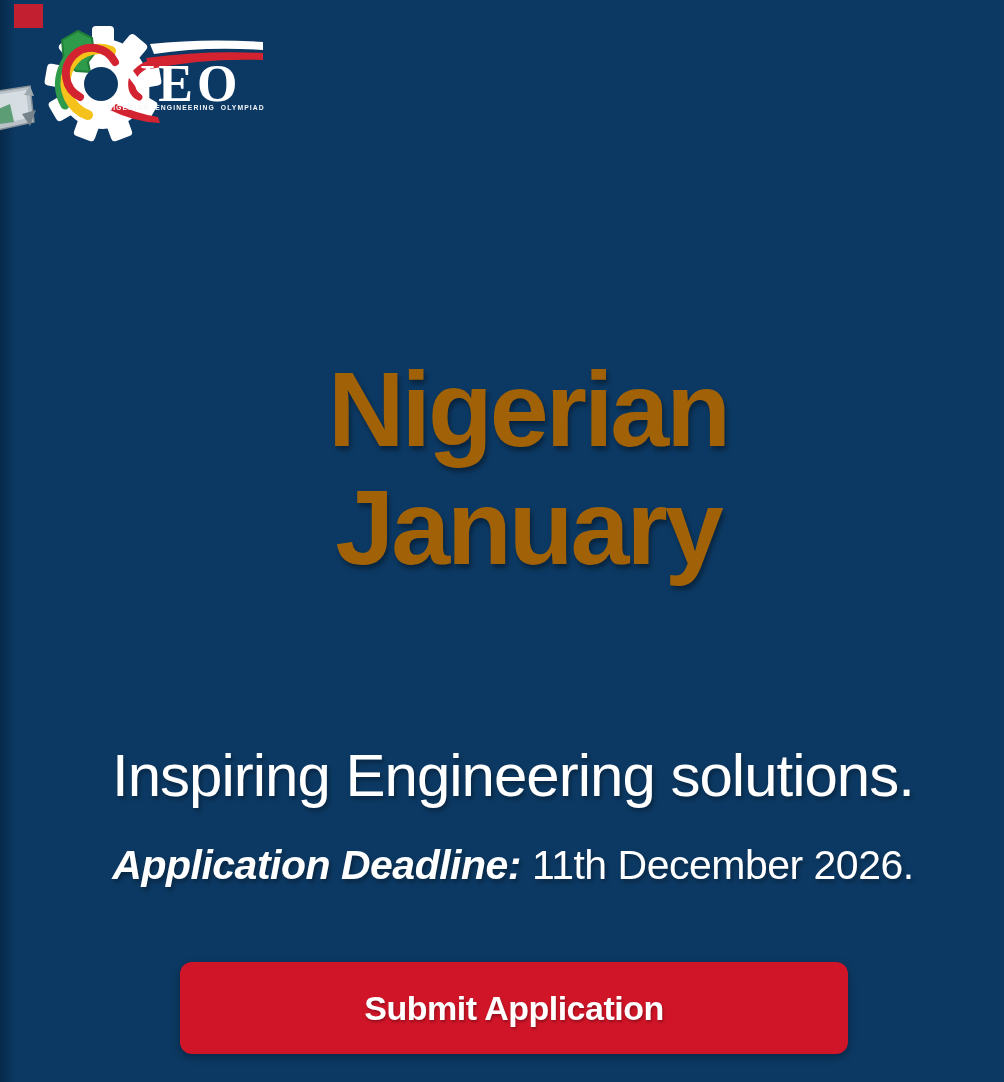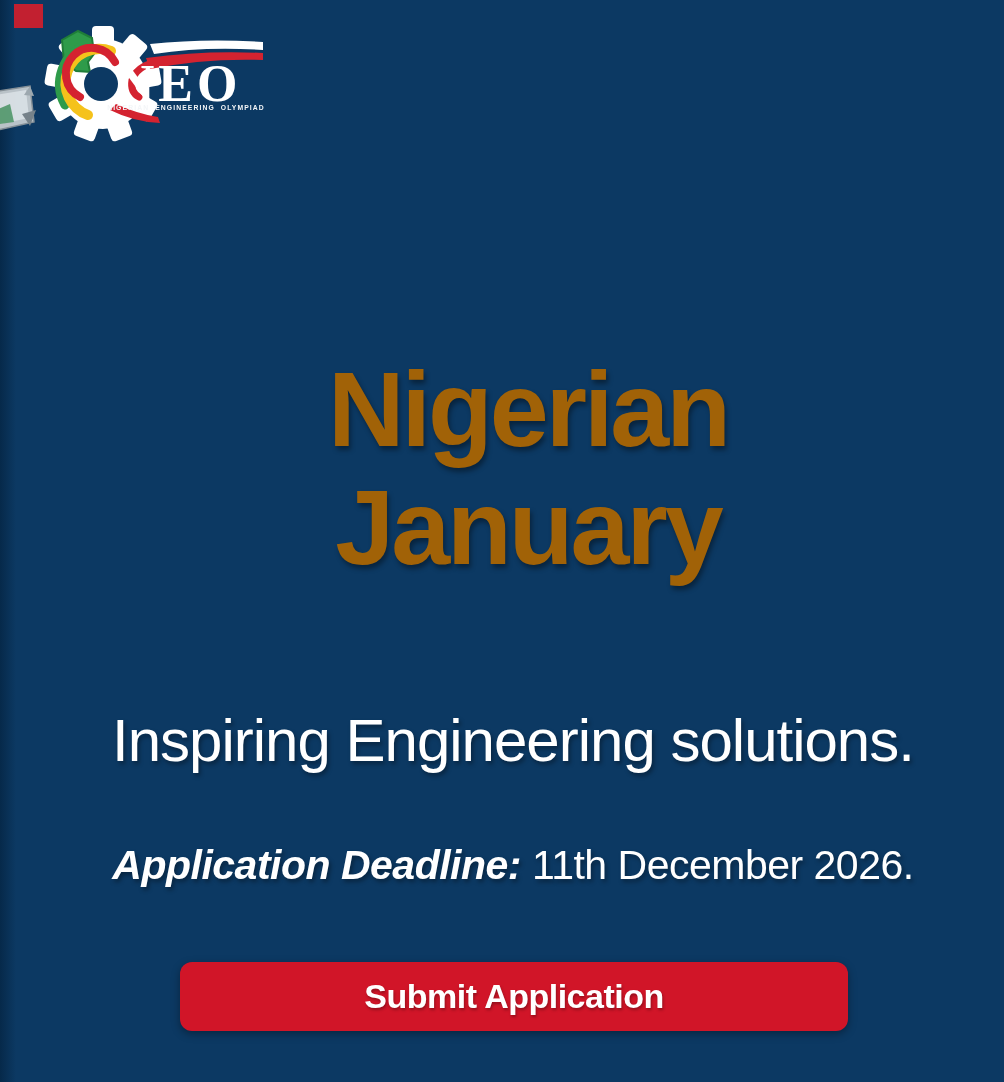--- a/index.html
+++ b/index.html
@@ -34,39 +34,39 @@
   .hero-title {
     position: absolute; left: 22px; top: 335px; width: 982px;
     margin: 15px; text-align: center;
     color: #a16207; font-size: 106px; line-height: 118px;
     font-weight: bold; letter-spacing: -3px;
     text-shadow: 2px 4px 5px rgba(0,0,0,.38);
   }
   .hero-title span { display: block; }
 
   .subtitle {
-    position: absolute; left: 22px; top: 706px; width: 982px;
+    position: absolute; left: 22px; top: 741px; width: 982px;
     margin: 0; text-align: center;
     color: #ffffff; font-size: 60px; line-height: 70px;
     font-weight: normal; letter-spacing: -1px;
     text-shadow: 2px 3px 4px rgba(0,0,0,.35);
   }
 
   .deadline {
     position: absolute; left: 22px; top: 841px; width: 982px;
     margin: 0; text-align: center;
     color: #ffffff; font-size: 41px; line-height: 48px;
     letter-spacing: -0.5px;
     text-shadow: 2px 3px 4px rgba(0,0,0,.35);
   }
   .deadline strong { font-weight: bold; font-style: italic; }
 
   .submit-btn {
     position: absolute; left: 180px; top: 962px;
-    width: 668px; height: 69px;
+    width: 668px; height: 92px;
     background: #d11528;
     border: none; border-radius: 12px;
     color: #ffffff; font-family: "Liberation Sans", sans-serif;
     font-size: 34px; font-weight: bold; letter-spacing: -0.5px;
     cursor: pointer;
     box-shadow: 0 3px 9px rgba(0,0,0,.35);
     text-shadow: 1px 2px 3px rgba(0,0,0,.3);
   }
 </style>
 </head>

